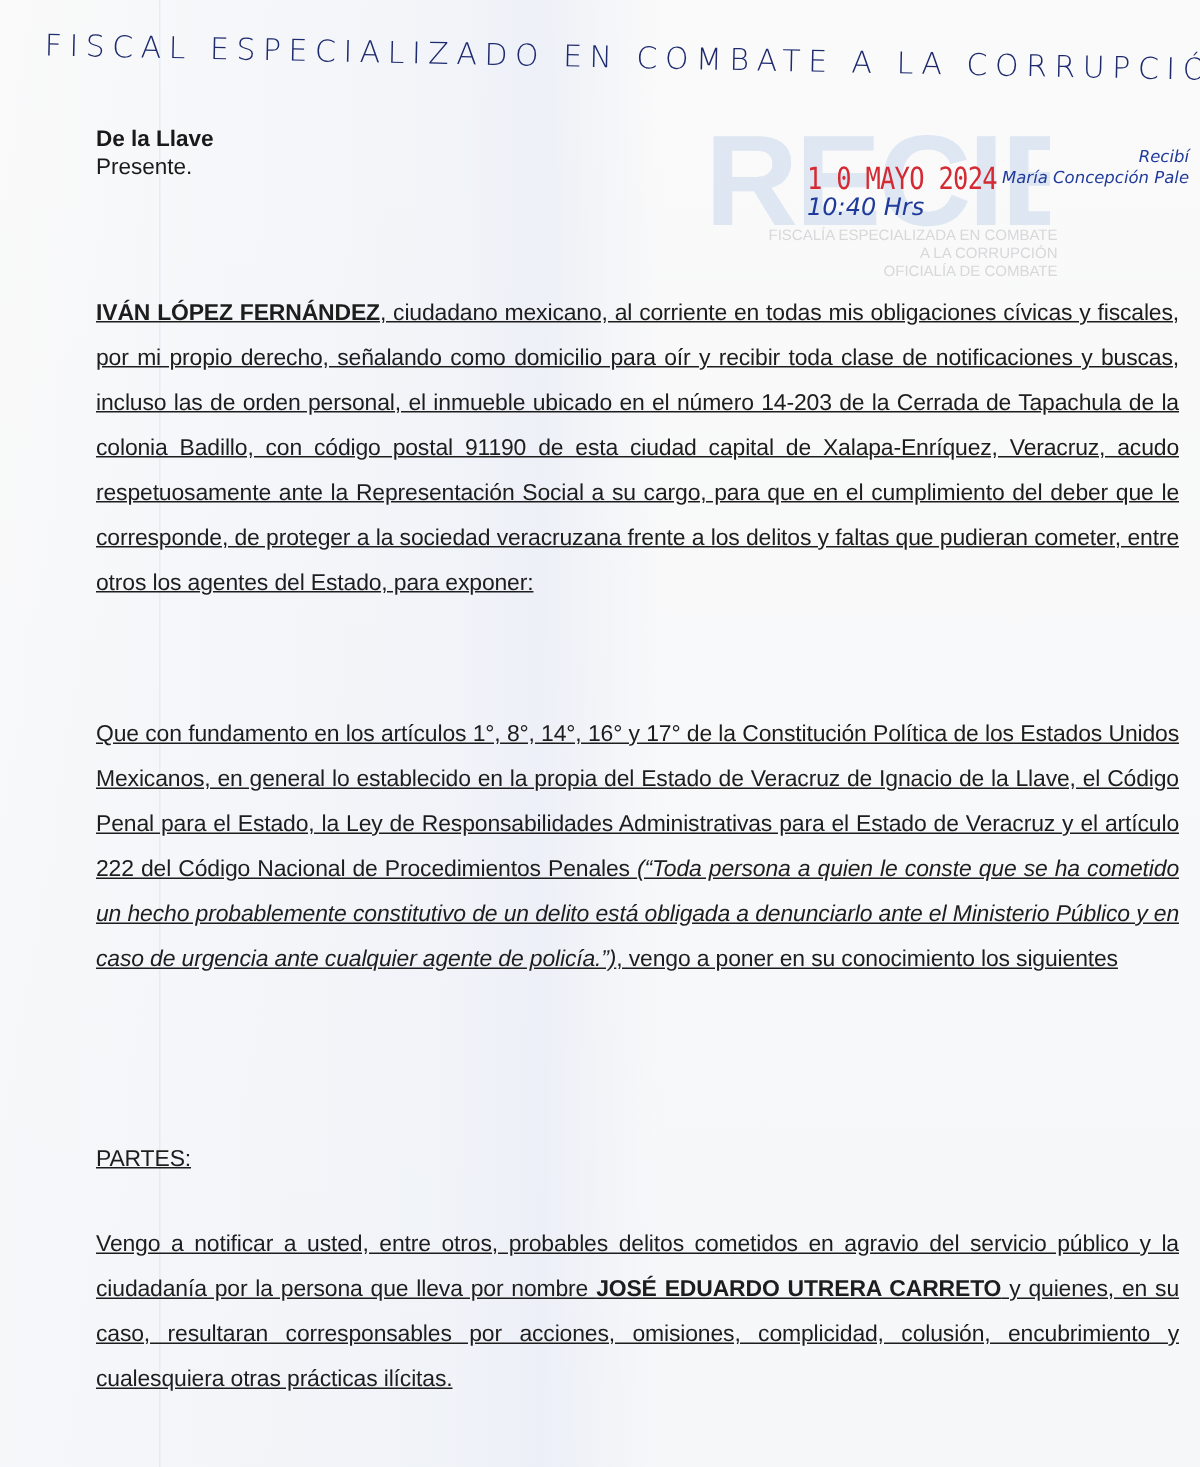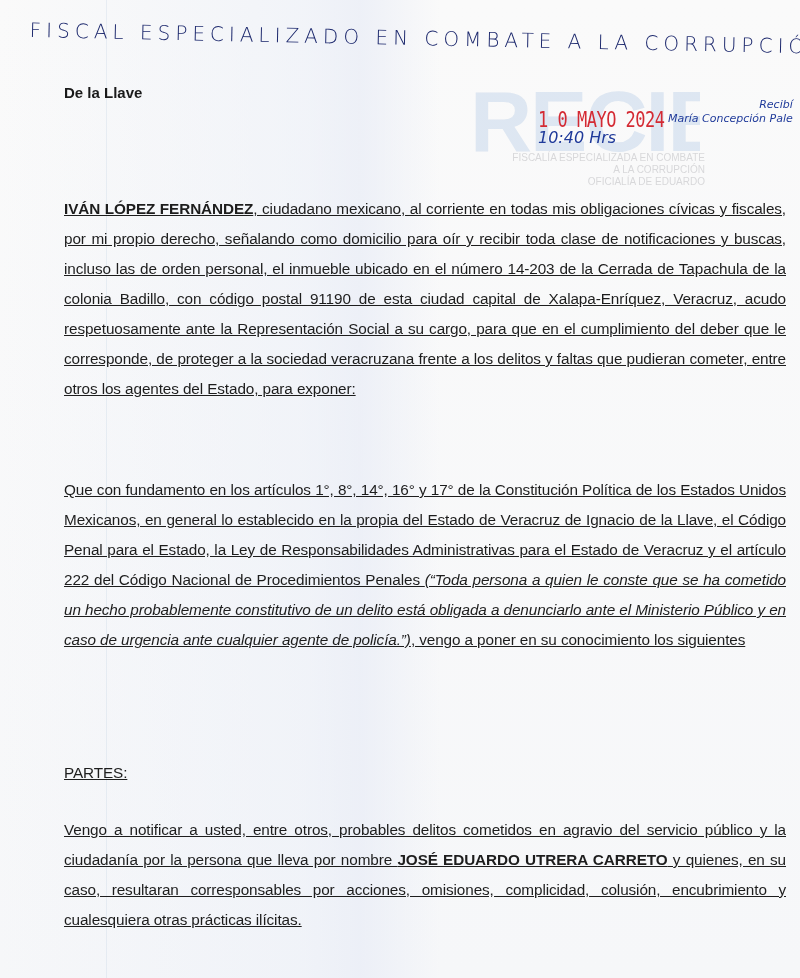--- a/index.html
+++ b/index.html
@@ -121,31 +121,32 @@
 
 <div class="page-shade"></div>
 <div class="margin-line"></div>
 
 <div class="handwritten-header">FISCAL ESPECIALIZADO EN COMBATE A LA CORRUPCIÓN</div>
 
 <div class="stamp-watermark">RECIBIDO</div>
 <div class="stamp-sub">
   <div>FISCALÍA ESPECIALIZADA EN COMBATE</div>
   <div>A LA CORRUPCIÓN</div>
-  <div>OFICIALÍA DE EDUARDO</div>
+  <div>OFICIALÍA DE COMBATE</div>
 </div>
 <div class="stamp-date">1 0  MAYO  2024</div>
 <div class="stamp-time">10:40 Hrs</div>
 <div class="received-note">
   <span class="l1">Recibí</span>
   <span>María Concepción Pale</span>
 </div>
 
 <div class="addressee">
   <span class="b">De la Llave</span>
+  <span class="n">Presente.</span>
 </div>
 
 <div class="body-text p1"><span class="bold">IVÁN LÓPEZ FERNÁNDEZ</span><span>, ciudadano mexicano, al corriente en todas mis obligaciones cívicas y fiscales, por mi propio derecho, señalando como domicilio para oír y recibir toda clase de notificaciones y buscas, incluso las de orden personal, el inmueble ubicado en el número 14-203 de la Cerrada de Tapachula de la colonia Badillo, con código postal 91190 de esta ciudad capital de Xalapa-Enríquez, Veracruz, acudo respetuosamente ante la Representación Social a su cargo, para que en el cumplimiento del deber que le corresponde, de proteger a la sociedad veracruzana frente a los delitos y faltas que pudieran cometer, entre otros los agentes del Estado, para exponer:</span></div>
 
 <div class="body-text p2"><span>Que con fundamento en los artículos 1°, 8°, 14°, 16° y 17° de la Constitución Política de los Estados Unidos Mexicanos, en general lo establecido en la propia del Estado de Veracruz de Ignacio de la Llave, el Código Penal para el Estado, la Ley de Responsabilidades Administrativas para el Estado de Veracruz y el artículo 222 del Código Nacional de Procedimientos Penales </span><span class="ital">(“Toda persona a quien le conste que se ha cometido un hecho probablemente constitutivo de un delito está obligada a denunciarlo ante el Ministerio Público y en caso de urgencia ante cualquier agente de policía.”)</span><span>, vengo a poner en su conocimiento los siguientes</span></div>
 
 <div class="body-text p3">PARTES:</div>
 
 <div class="body-text p4"><span>Vengo a notificar a usted, entre otros, probables delitos cometidos en agravio del servicio público y la ciudadanía por la persona que lleva por nombre </span><span class="bold">JOSÉ EDUARDO UTRERA CARRETO</span><span> y quienes, en su caso, resultaran corresponsables por acciones, omisiones, complicidad, colusión, encubrimiento y cualesquiera otras prácticas ilícitas.</span></div>
 

